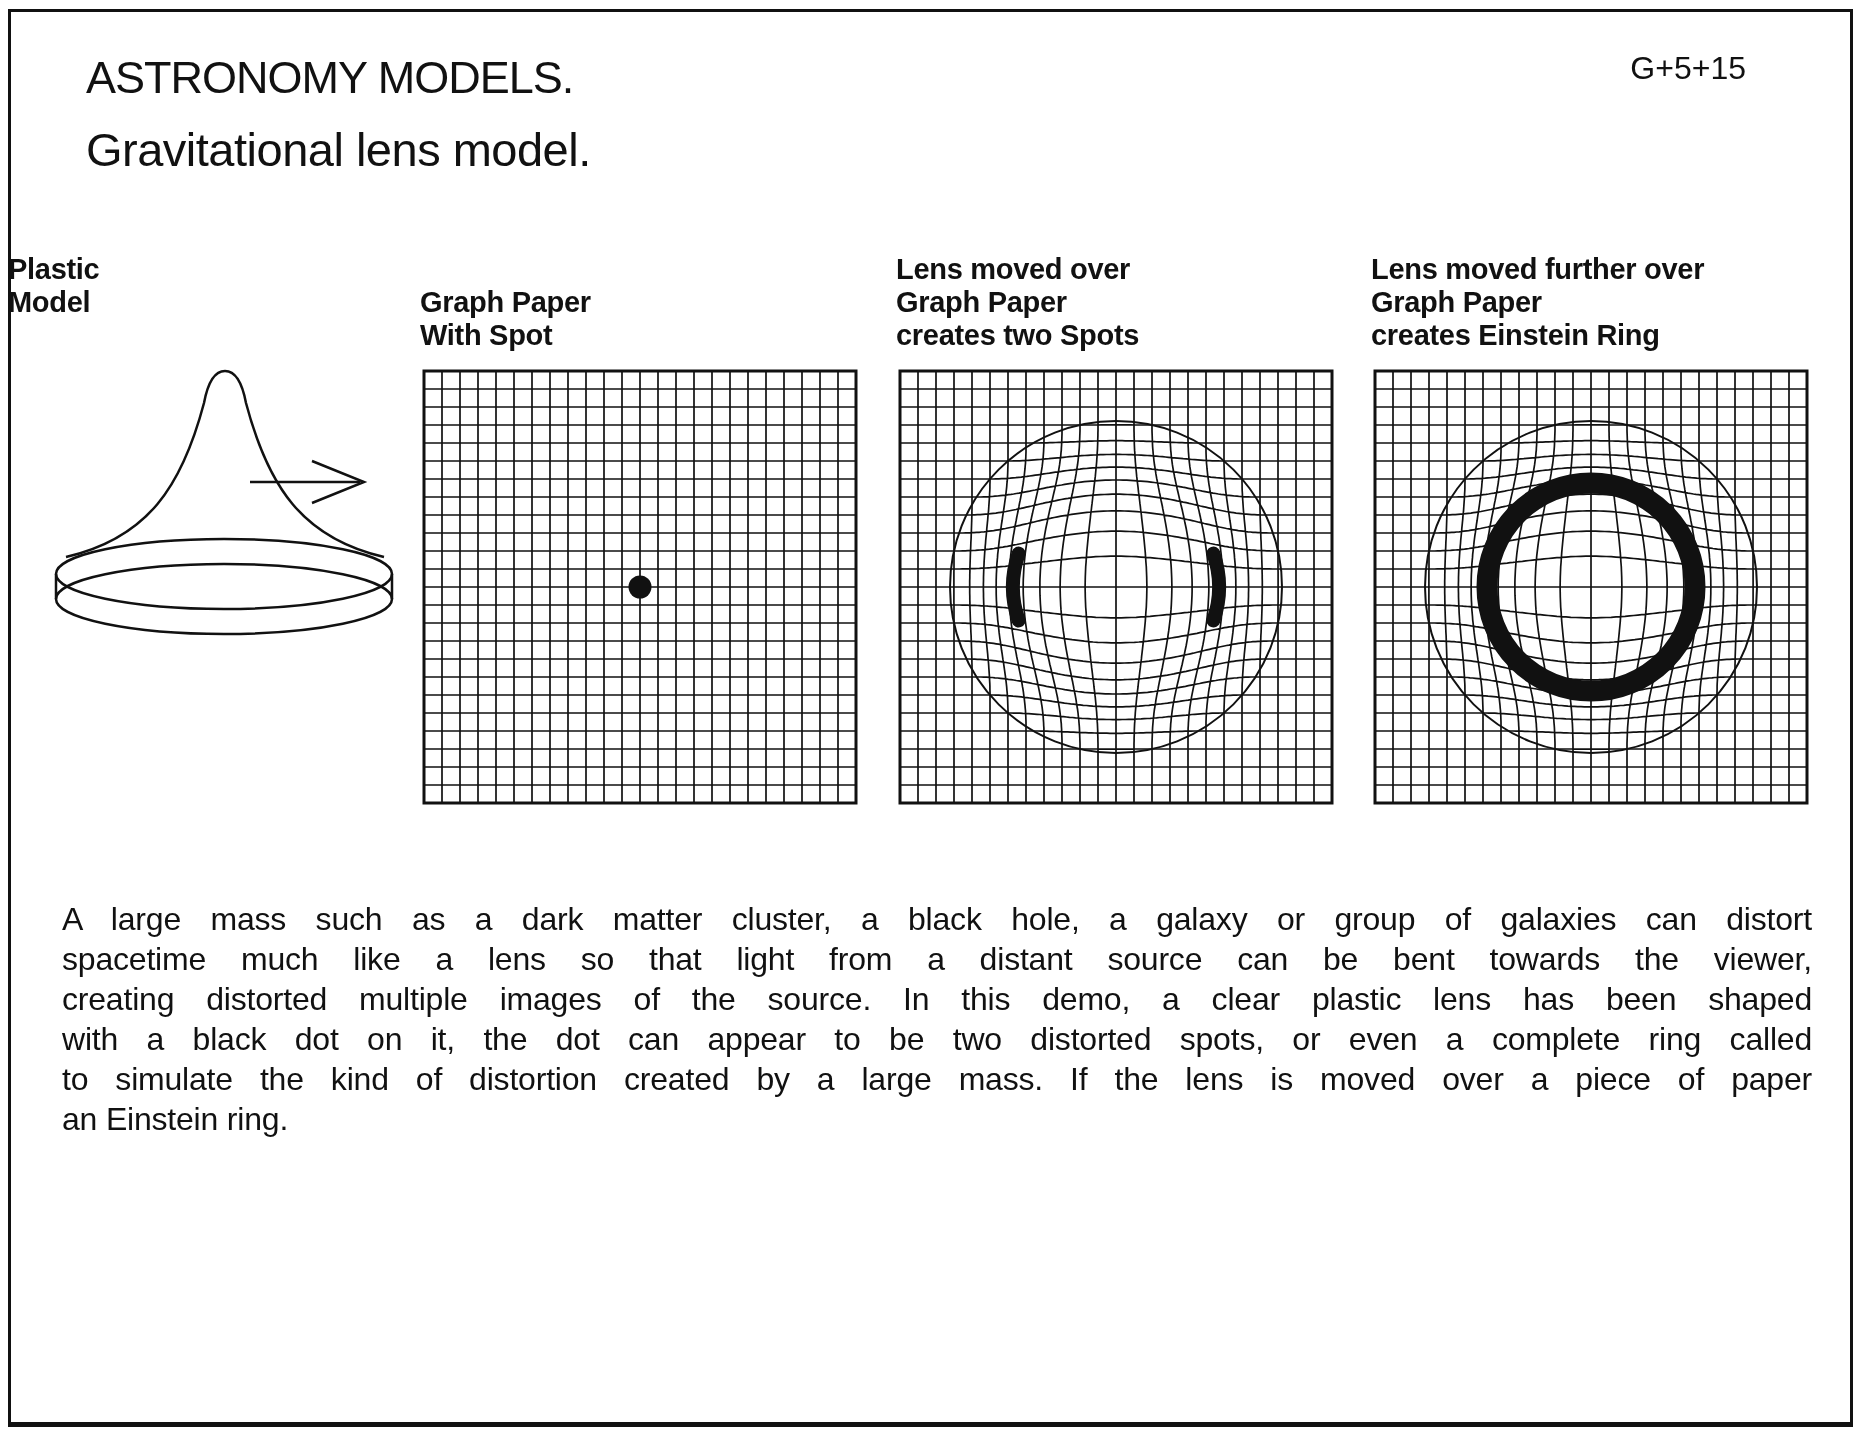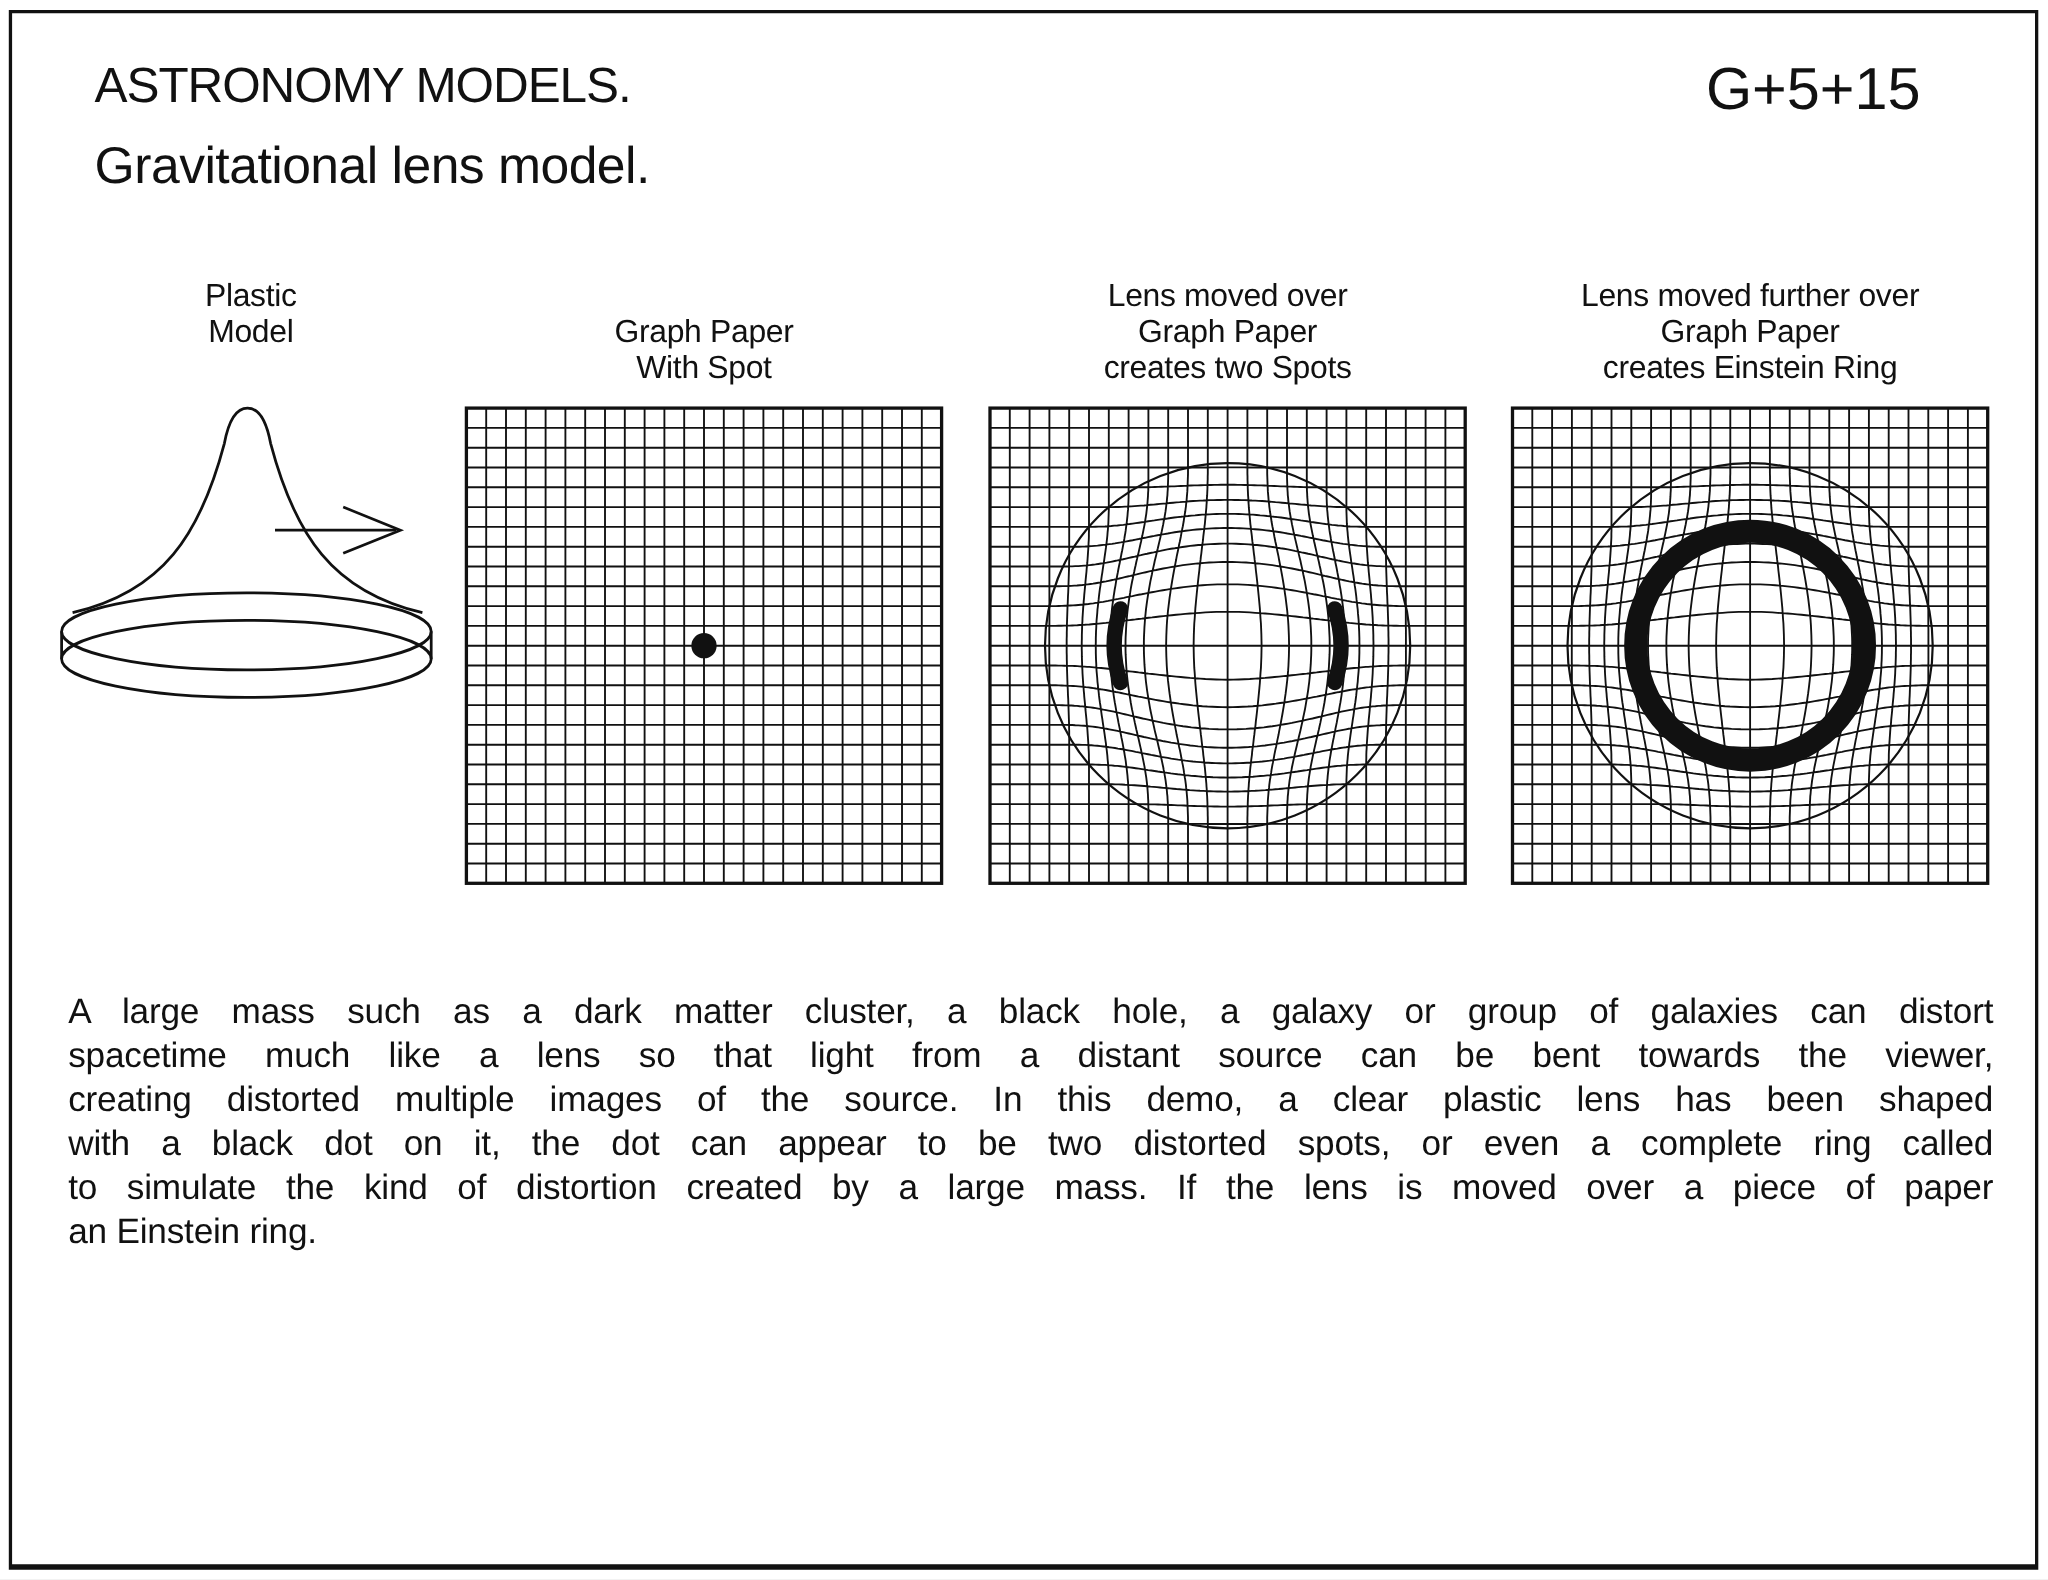--- a/index.html
+++ b/index.html
@@ -10,29 +10,30 @@
   .border-frame{
     position:absolute;left:8px;top:9px;right:9px;bottom:9px;
     border:3px solid #111;border-bottom-width:5px;pointer-events:none;
   }
   .title{
     position:absolute;left:86px;top:52px;font-size:45px;letter-spacing:-1px;
     white-space:nowrap;
   }
   .doc-code{
     position:absolute;left:1440px;top:50px;width:306px;text-align:right;
-    font-size:54px;letter-spacing:0px;white-space:nowrap;
+    font-size:32px;letter-spacing:0px;white-space:nowrap;
   }
   .subtitle{
     position:absolute;left:86px;top:122px;font-size:47px;letter-spacing:-0.5px;
     white-space:nowrap;
   }
   .caption{
-    position:absolute;width:440px;text-align:center;font-size:29px;line-height:33px;
+    position:absolute;width:440px;font-size:29px;line-height:33px;
     letter-spacing:-0.3px;
+    font-weight:bold;
   }
   .cap-1{left:8px;top:253px;}
   .cap-2{left:420px;top:286px;}
   .cap-3{left:896px;top:253px;}
   .cap-4{left:1371px;top:253px;}
   .diagram{position:absolute;left:0;top:0;}
   .para{
     position:absolute;left:62px;top:899px;width:1750px;
     font-size:32px;line-height:40px;letter-spacing:-0.2px;
   }

